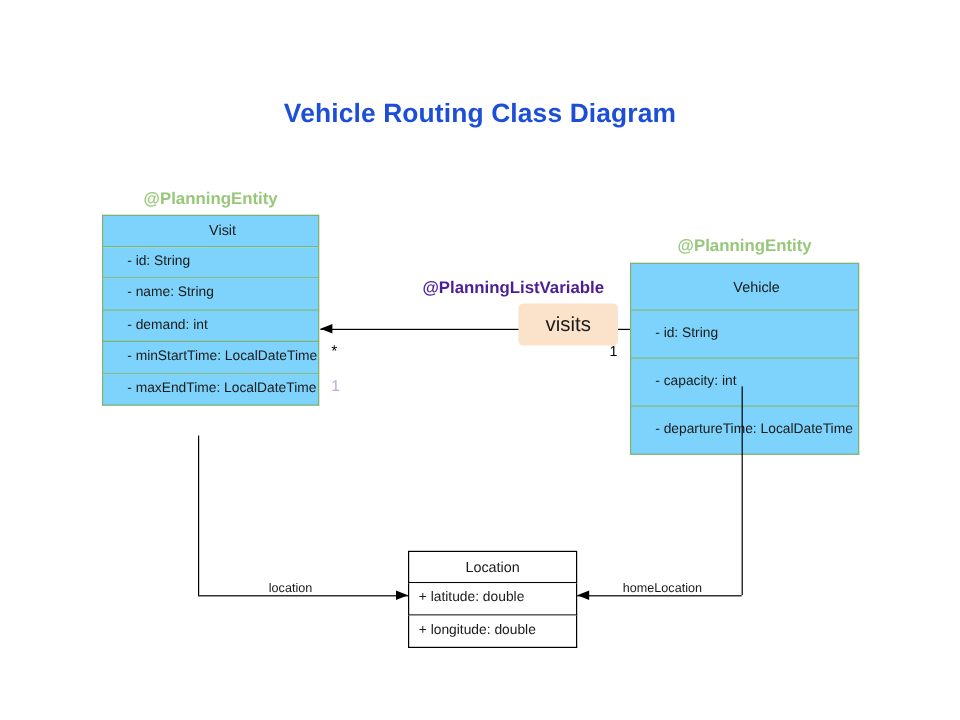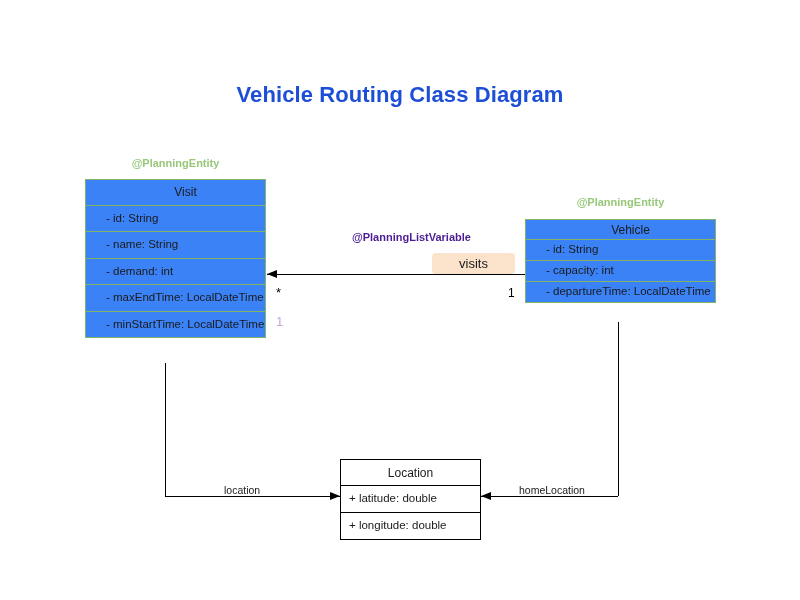--- a/index.html
+++ b/index.html
@@ -34,45 +34,45 @@
     line-height: 1;
   }
   .uml-class .row.header {
     border-top: 1px solid;
     justify-content: center;
     font-size: 12px;
   }
   .uml-class .row.attr { padding-left: 8px; }
 
   .uml-class.green .row {
-    background: #3b82f6;
+    background: #7dd3fc;
     border-color: #82b366;
     padding-left: 20px;
   }
   .uml-class.plain .row {
     background: #ffffff;
     border-color: #000000;
   }
 
   
   #class-visit { left: 85px; top: 179px; width: 181px; }
   #class-visit .row { height: 26.5px; }
 
   
   #class-vehicle { left: 525px; top: 219px; width: 191px; }
-  #class-vehicle .row { height: 21px; }
+  #class-vehicle .row { height: 40px; }
 
   
   #class-location { left: 340px; top: 459px; width: 141px; }
   #class-location .row { height: 27px; }
 
   
   .stereotype {
     position: absolute;
-    font-size: 11px;
+    font-size: 14px;
     font-weight: bold;
     white-space: nowrap;
   }
   #stereotype-visit   { left: 85px;  top: 157px; width: 181px; text-align: center; color: #97c879; }
   #stereotype-vehicle { left: 525px; top: 196px; width: 191px; text-align: center; color: #97c879; }
   #stereotype-visits  { left: 352px; top: 231px; color: #4c1d95; }
 
   
   .line { position: absolute; background: #000000; }
   .line.h { height: 1px; }
@@ -88,25 +88,25 @@
   .arrow-right { border-left: 10px solid #000000; }
 
   
   #line-visits       { left: 267px; top: 274px; width: 258px; }
   #arrowhead-visits  { left: 267px; top: 269.5px; }
 
   
   #label-visits {
     position: absolute;
     left: 432px; top: 253px;
-    width: 83px; height: 21px;
+    width: 83px; height: 35px;
     background: #fae3ca;
     border-radius: 4px;
     display: flex; align-items: center; justify-content: center;
-    font-size: 13px; color: #1a1a1a;
+    font-size: 17px; color: #1a1a1a;
   }
 
   
   .mult { position: absolute; font-size: 11px; color: #000000; }
   #mult-visit-star { left: 276px; top: 285px; font-size: 13px; }
   #mult-visit-one  { left: 276px; top: 314px; font-size: 13px; color: #c5a8d8; }
   #mult-vehicle-one{ left: 508px; top: 286px; font-size: 12px; }
 
   
   #line-loc-v      { left: 165px; top: 363px; height: 133px; }
@@ -127,22 +127,22 @@
 
   <div id="diagram-title">Vehicle Routing Class Diagram</div>
 
   <div class="stereotype" id="stereotype-visit">@PlanningEntity</div>
 
   <div class="uml-class green" id="class-visit">
     <div class="row header">Visit</div>
     <div class="row attr">- id: String</div>
     <div class="row attr">- name: String</div>
     <div class="row attr">- demand: int</div>
+    <div class="row attr">- minStartTime: LocalDateTime</div>
     <div class="row attr">- maxEndTime: LocalDateTime</div>
-    <div class="row attr">- minStartTime: LocalDateTime</div>
   </div>
 
   <div class="stereotype" id="stereotype-vehicle">@PlanningEntity</div>
 
   <div class="uml-class green" id="class-vehicle">
     <div class="row header">Vehicle</div>
     <div class="row attr">- id: String</div>
     <div class="row attr">- capacity: int</div>
     <div class="row attr">- departureTime: LocalDateTime</div>
   </div>

